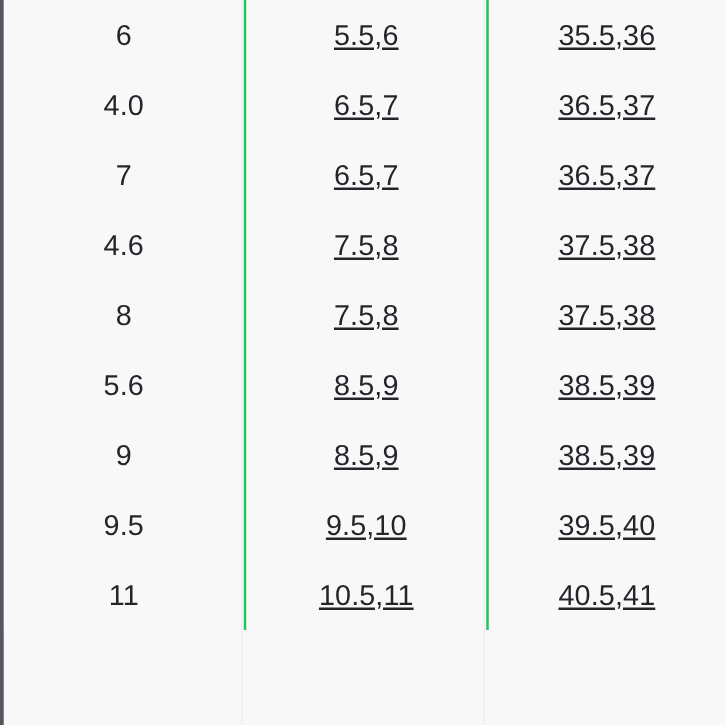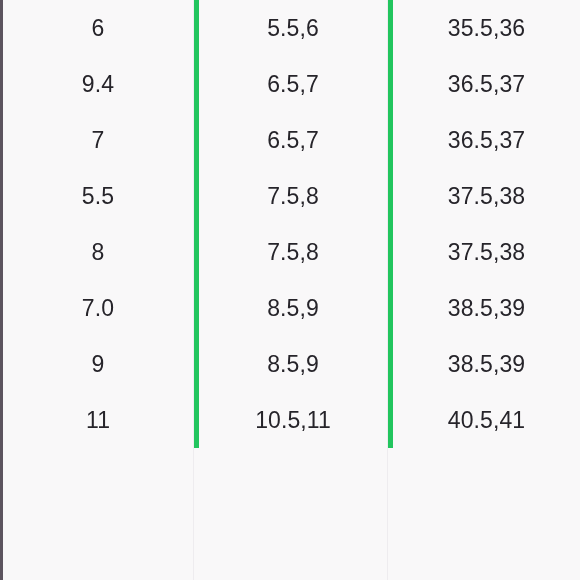--- a/index.html
+++ b/index.html
@@ -49,21 +49,22 @@
     font-size: 23px;
     font-weight: 400;
     line-height: 1.15;
     letter-spacing: 0.1px;
     white-space: nowrap;
     border: 0;
     background: #f9f8f9;
   }
 
   .size-table td.col-divider {
-    border-left: 6px solid #22c55e;
+    border-left: 2px solid #22c55e;
+    text-decoration: underline;
   }
 
   
   .divider {
     position: absolute;
     top: 0;
     bottom: 0;
     width: 1px;
     background: #eeecef;
     pointer-events: none;
@@ -85,48 +86,53 @@
       <col class="c1">
       <col class="c2">
     </colgroup>
     <tbody>
         <tr>
           <td>6</td>
           <td class="col-divider">5.5,6</td>
           <td class="col-divider">35.5,36</td>
         </tr>
         <tr>
-          <td>9.4</td>
+          <td>4.0</td>
           <td class="col-divider">6.5,7</td>
           <td class="col-divider">36.5,37</td>
         </tr>
         <tr>
           <td>7</td>
           <td class="col-divider">6.5,7</td>
           <td class="col-divider">36.5,37</td>
         </tr>
         <tr>
-          <td>5.5</td>
+          <td>4.6</td>
           <td class="col-divider">7.5,8</td>
           <td class="col-divider">37.5,38</td>
         </tr>
         <tr>
           <td>8</td>
           <td class="col-divider">7.5,8</td>
           <td class="col-divider">37.5,38</td>
         </tr>
         <tr>
-          <td>7.0</td>
+          <td>5.6</td>
           <td class="col-divider">8.5,9</td>
           <td class="col-divider">38.5,39</td>
         </tr>
         <tr>
           <td>9</td>
           <td class="col-divider">8.5,9</td>
           <td class="col-divider">38.5,39</td>
+        </tr>
+        <tr>
+          <td>9.5</td>
+          <td class="col-divider">9.5,10</td>
+          <td class="col-divider">39.5,40</td>
         </tr>
         <tr>
           <td>11</td>
           <td class="col-divider">10.5,11</td>
           <td class="col-divider">40.5,41</td>
         </tr>
       </tbody>
   </table>
 
 </div>

